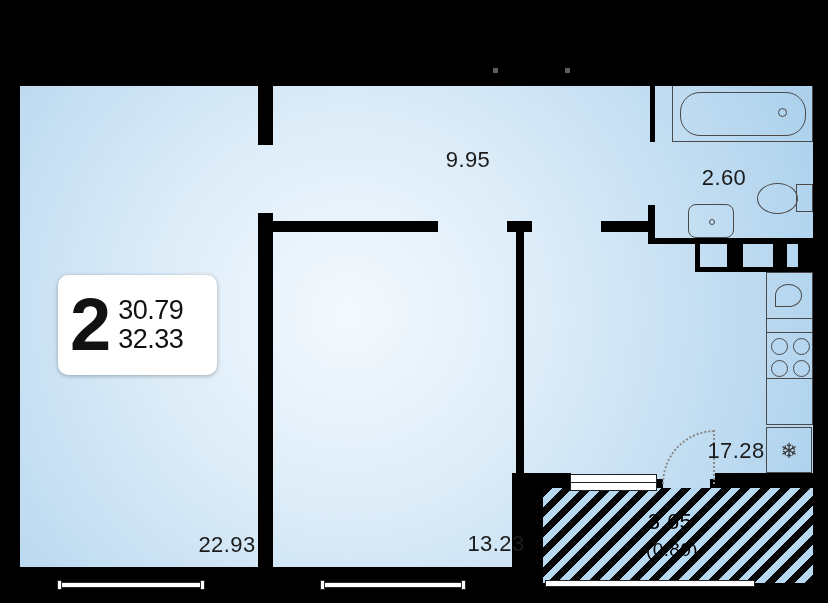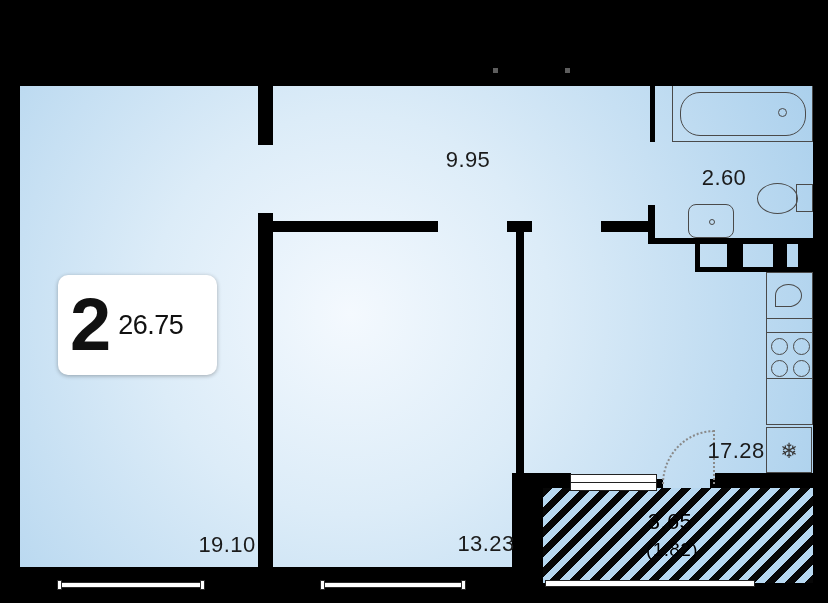--- a/index.html
+++ b/index.html
@@ -82,21 +82,21 @@
   .fridge span{font-size:21px;color:#3a3a3a;line-height:1}
   
   .arealabel{
     position:absolute;transform:translate(-50%,-50%);
     font-size:22px;color:#1b1b1b;letter-spacing:.4px;white-space:nowrap;
   }
   .lab-hall{left:468px;top:160px}
   .lab-bath{left:724px;top:178px}
   .lab-kitchen{left:736px;top:451px}
   .lab-bed{left:227px;top:545px}
-  .lab-room2{left:486px;top:544px}
+  .lab-room2{left:496px;top:544px}
   .lab-balc{left:670px;top:522px;color:#000}
   .lab-balc-red{left:672px;top:550px;font-size:19px;color:#000}
   
   #card{
     left:58px;top:275px;width:159px;height:100px;background:#fff;border-radius:10px;
     box-shadow:0 1px 4px rgba(0,0,0,.3);
     display:flex;align-items:center;justify-content:flex-start;color:#111;
   }
   #card .big{font-size:74px;font-weight:700;line-height:.85;margin-left:12px;letter-spacing:-2px}
   #card .col{margin-left:9px;display:flex;flex-direction:column}
@@ -167,23 +167,24 @@
 <div class="burner b2"></div>
 <div class="burner b3"></div>
 <div class="burner b4"></div>
 <div class="fix fridge">
   <span>❄</span>
 </div>
 
 <div class="arealabel lab-hall">9.95</div>
 <div class="arealabel lab-bath">2.60</div>
 <div class="arealabel lab-kitchen">17.28</div>
-<div class="arealabel lab-bed">19.10</div>
+<div class="arealabel lab-bed">22.93</div>
 <div class="arealabel lab-room2">13.23</div>
 <div class="arealabel lab-balc">3.65</div>
-<div class="arealabel lab-balc-red">(1.82)</div>
+<div class="arealabel lab-balc-red">(0.80)</div>
 
 <div id="card" class="abs">
   <div class="big">2</div>
   <div class="col">
-    <div class="sub">26.75</div>
+    <div class="sub">30.79</div>
+    <div class="sub">32.33</div>
   </div>
 </div>
 
 </body></html>

